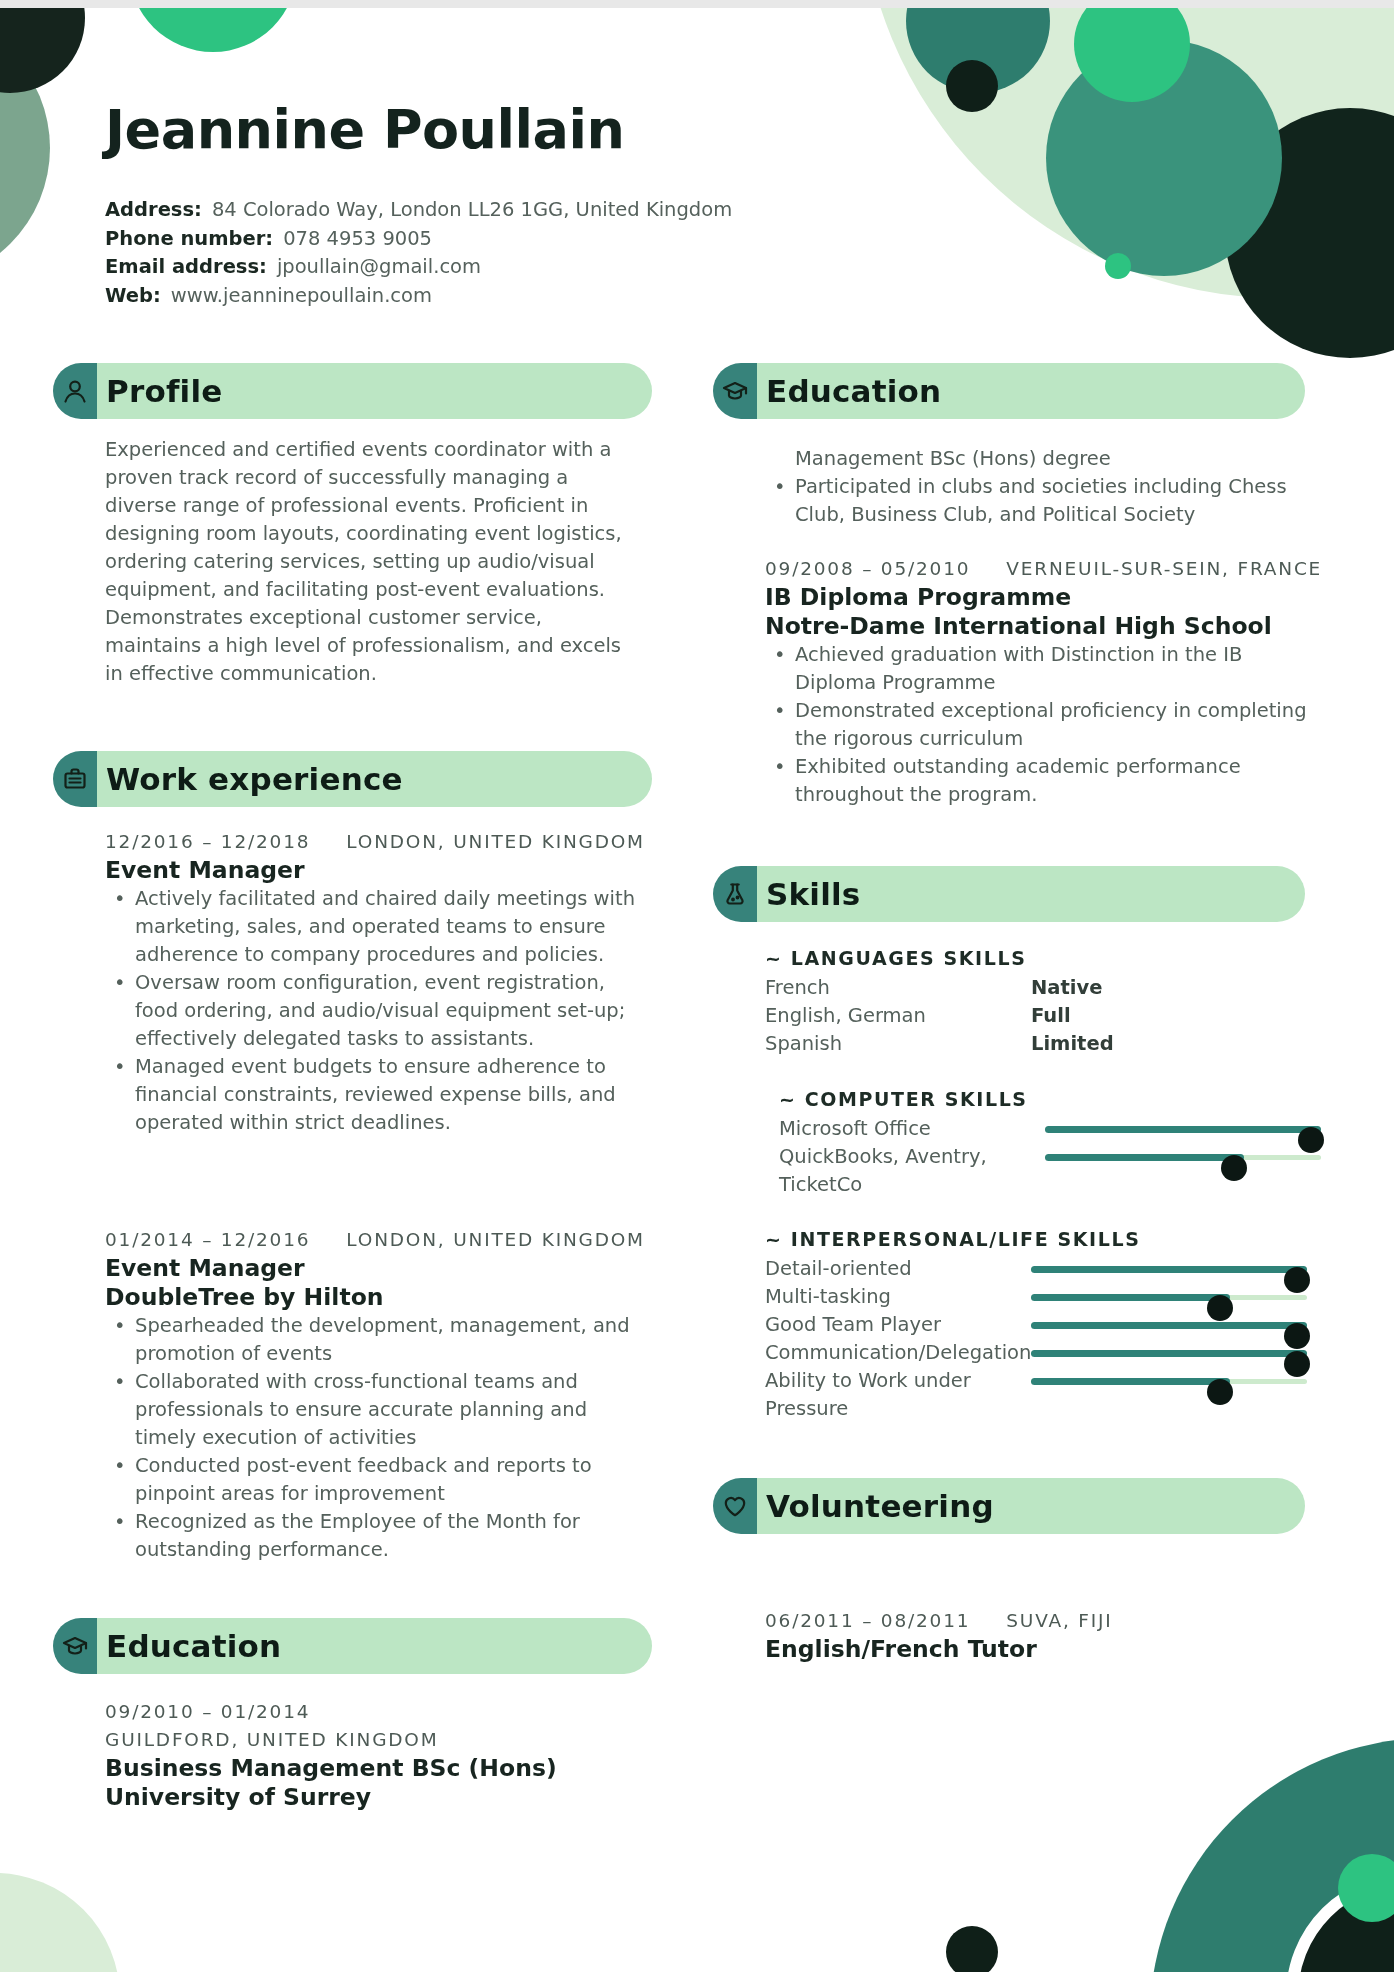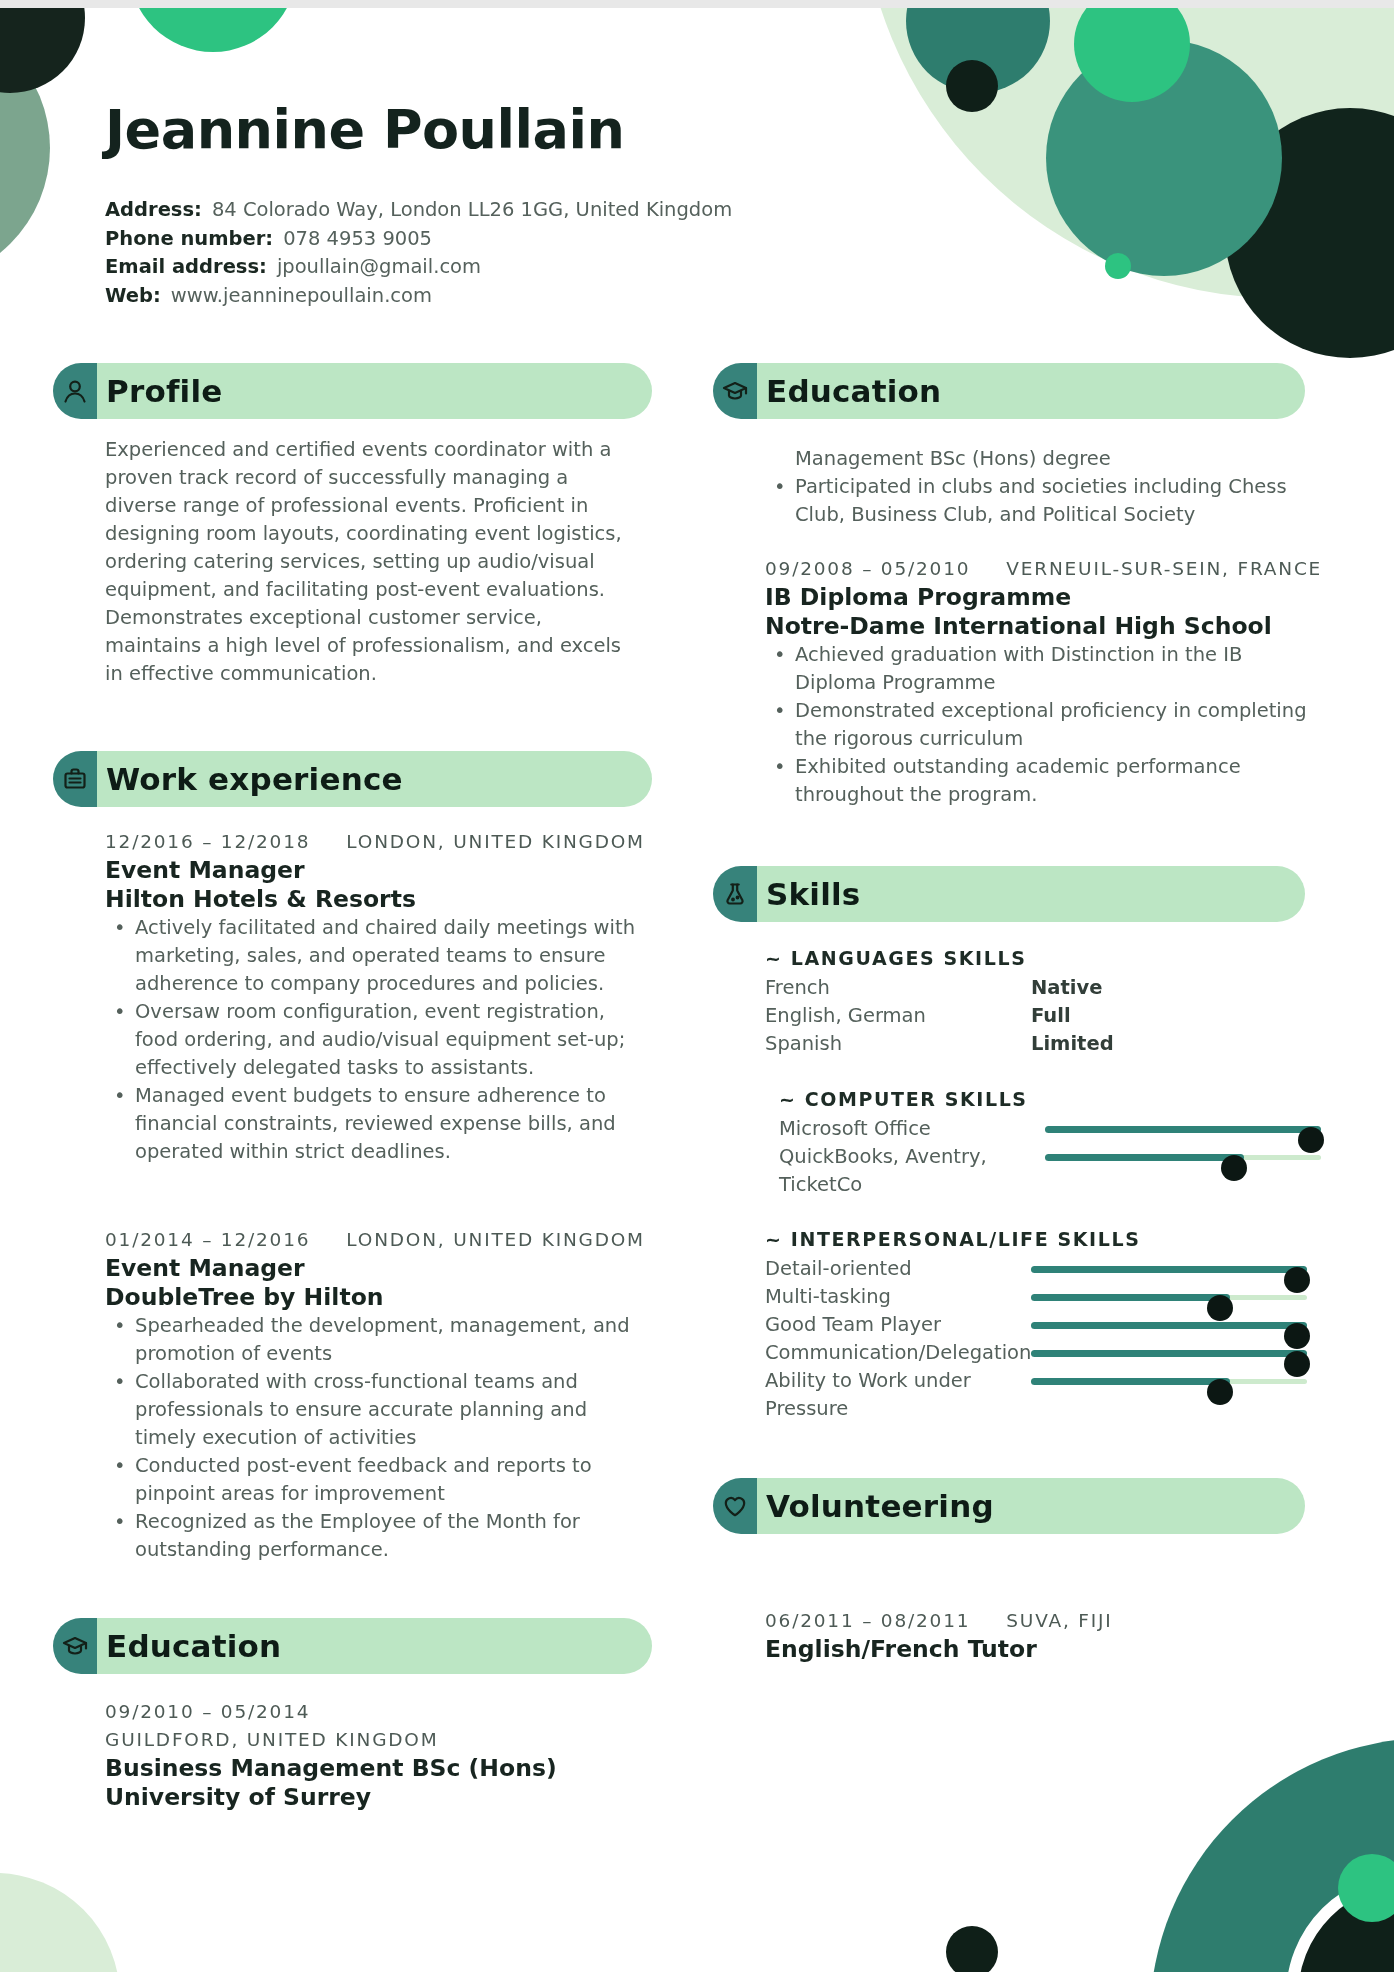--- a/index.html
+++ b/index.html
@@ -141,21 +141,20 @@
       <h2 class="banner-title">Work experience</h2>
     </div>
   </div>
 
   <div class="blk entry" id="work-entry-0">
     <div class="meta-row">
       <span class="meta">12/2016 – 12/2018</span>
       <span class="meta">LONDON, UNITED KINGDOM</span>
     </div>
     <div class="e-title">Event Manager</div>
-    <div class="e-title">Hilton Hotels &amp; Resorts</div>
     <div class="bullet">Actively facilitated and chaired daily meetings with marketing, sales, and operated teams to ensure adherence to company procedures and policies.</div>
     <div class="bullet">Oversaw room configuration, event registration, food ordering, and audio/visual equipment set-up; effectively delegated tasks to assistants.</div>
     <div class="bullet">Managed event budgets to ensure adherence to financial constraints, reviewed expense bills, and operated within strict deadlines.</div>
   </div>
 
   <div class="blk entry" id="work-entry-1">
     <div class="meta-row">
       <span class="meta">01/2014 – 12/2016</span>
       <span class="meta">LONDON, UNITED KINGDOM</span>
     </div>
@@ -174,21 +173,21 @@
         <path d="M8 13.8v4.7c0 1.6 2.7 3 6 3s6-1.4 6-3v-4.7"></path>
         <path d="M25 11v5.5"></path>
       </svg>
     </div>
     <div class="band">
       <h2 class="banner-title">Education</h2>
     </div>
   </div>
 
   <div class="blk entry" id="edu-left-entry">
-    <div class="meta">09/2010 – 05/2014</div>
+    <div class="meta">09/2010 – 01/2014</div>
     <div class="meta">GUILDFORD, UNITED KINGDOM</div>
     <div class="e-title">Business Management BSc (Hons)</div>
     <div class="e-title">University of Surrey</div>
   </div>
 
   <div class="blk banner" id="banner-edu-right">
     <div class="cap">
       <svg width="28" height="28" viewBox="0 0 28 28" fill="none" stroke="#132018" stroke-width="2.2" stroke-linecap="round" stroke-linejoin="round">
         <path d="M14 6 3 11l11 5 11-5-11-5z"></path>
         <path d="M8 13.8v4.7c0 1.6 2.7 3 6 3s6-1.4 6-3v-4.7"></path>

